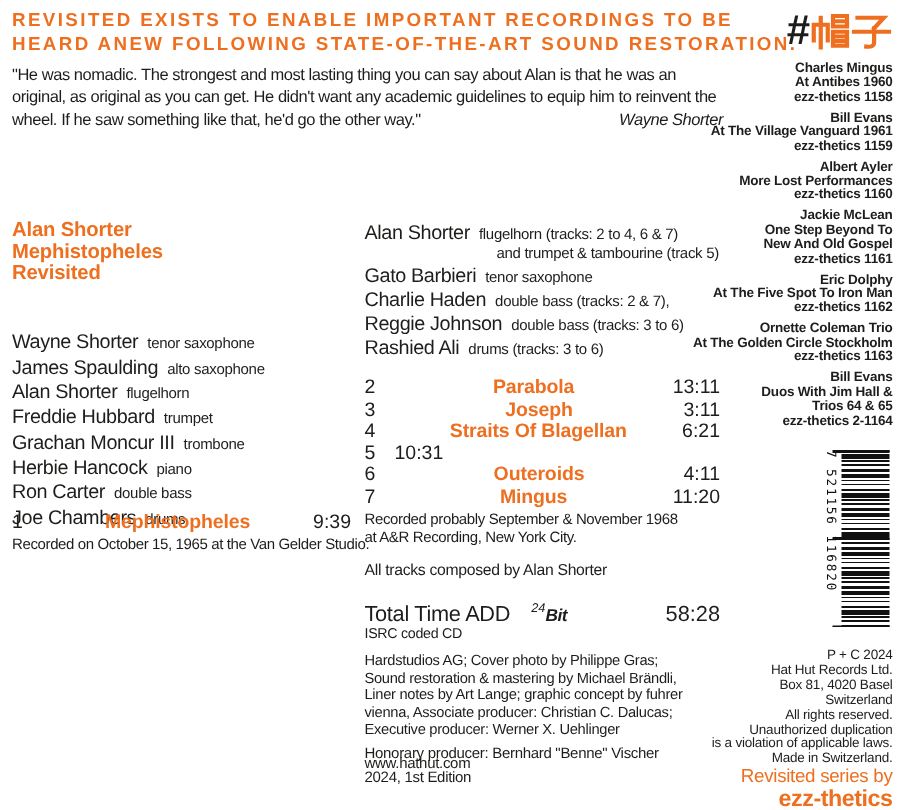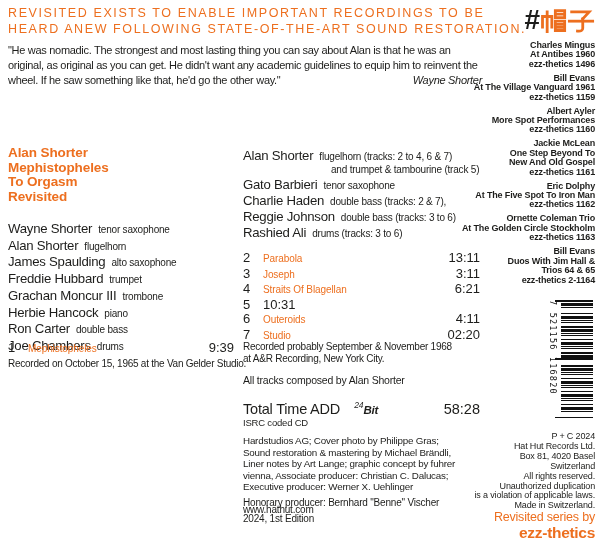--- a/index.html
+++ b/index.html
@@ -4,42 +4,42 @@
 <style>
   :root{ --orange:#ed6f1f; --ink:#1d1d1b; }
   html,body{ margin:0; padding:0; background:#fff; }
   .page{
     position:relative; width:600px; height:540px; background:#ffffff;
     font-family:"Liberation Sans", sans-serif; color:var(--ink); overflow:hidden;
   }
   
   .header{
     position:absolute; left:8px; top:5px; width:472px;
-    color:var(--orange); font-weight:normal; font-size:12.5px; line-height:16px;
+    color:var(--orange); font-weight:bold; font-size:12.5px; line-height:16px;
     letter-spacing:1.6px; white-space:nowrap;text-align:center;
   }
   
   .quote{
     position:absolute; left:8px; top:43px; width:474px;
     font-size:11px; line-height:14.8px; letter-spacing:-0.3px;
   }
   .quote-attr{ position:absolute; right:0px; top:30px; font-style:italic; font-size:11px; background:#fff; padding-left:6px; }
 
   
   .album-title{ position:absolute; left:8px; top:146px; color:var(--orange); font-weight:bold; font-size:13.5px; line-height:14.5px; letter-spacing:-0.1px; }
   .personnel{ white-space:nowrap; }
   .personnel-left{ position:absolute; left:8px; top:221px; }
   .p-row{ line-height:14.7px; }
   .p-name{ font-size:13.2px; letter-spacing:-0.25px; }
   .p-role{ font-size:10px; letter-spacing:-0.2px; margin-left:6px; }
   .p-role-cont{ font-size:10px; letter-spacing:-0.2px; margin-left:88px; line-height:12.5px; }
 
   .t-row{ display:flex; align-items:baseline; line-height:14.6px; }
   .t-num{ width:20px; font-size:13px; flex:none; }
-  .t-title{ color:var(--orange); font-weight:normal; font-size:10px; letter-spacing:-0.1px; flex:1; }
+  .t-title{ color:var(--orange); font-weight:bold; font-size:13px; letter-spacing:-0.1px; flex:1;text-align:center; }
   .t-time{ font-size:13px; flex:none; }
   .track1{ position:absolute; left:8px; top:341px; width:226px; }
   .note{ font-size:10px; line-height:11.5px; letter-spacing:-0.25px; }
   .note-left{ position:absolute; left:8px; top:358px; width:234px; white-space:nowrap; }
 
   
   .personnel-mid{ position:absolute; left:243px; top:148px; }
   .personnel-mid .p-row{ line-height:14.2px; }
   .tracks-mid{ position:absolute; left:243px; top:251px; width:237px; }
   .notes-mid{ position:absolute; left:243px; top:341px; width:237px; }
@@ -103,28 +103,27 @@
   </div>
 
   <div class="quote">
     <span>"He was nomadic. The strongest and most lasting thing you can say about Alan is that he was an original, as original as you can get. He didn't want any academic guidelines to equip him to reinvent the wheel. If he saw something like that, he'd go the other way."</span>
     <span class="quote-attr">Wayne Shorter</span>
   </div>
 
   <div class="album-title">
     <div>Alan Shorter</div>
     <div>Mephistopheles</div>
-    <div>To Orgasm</div>
     <div>Revisited</div>
   </div>
 
   <div class="personnel personnel-left">
     <div class="p-row"><span class="p-name">Wayne Shorter</span><span class="p-role">tenor saxophone</span></div>
+    <div class="p-row"><span class="p-name">James Spaulding</span><span class="p-role">alto saxophone</span></div>
     <div class="p-row"><span class="p-name">Alan Shorter</span><span class="p-role">flugelhorn</span></div>
-    <div class="p-row"><span class="p-name">James Spaulding</span><span class="p-role">alto saxophone</span></div>
     <div class="p-row"><span class="p-name">Freddie Hubbard</span><span class="p-role">trumpet</span></div>
     <div class="p-row"><span class="p-name">Grachan Moncur III</span><span class="p-role">trombone</span></div>
     <div class="p-row"><span class="p-name">Herbie Hancock</span><span class="p-role">piano</span></div>
     <div class="p-row"><span class="p-name">Ron Carter</span><span class="p-role">double bass</span></div>
     <div class="p-row"><span class="p-name">Joe Chambers</span><span class="p-role">drums</span></div>
   </div>
 
   <div class="track1">
     <div class="t-row">
       <span class="t-num">1</span>
@@ -163,22 +162,22 @@
       <span class="t-num">5</span>
       <span class="t-time">10:31</span>
     </div>
     <div class="t-row">
       <span class="t-num">6</span>
       <span class="t-title">Outeroids</span>
       <span class="t-time">4:11</span>
     </div>
     <div class="t-row">
       <span class="t-num">7</span>
-      <span class="t-title">Studio</span>
-      <span class="t-time">02:20</span>
+      <span class="t-title">Mingus</span>
+      <span class="t-time">11:20</span>
     </div>
   </div>
 
   <div class="notes-mid">
     <div class="note">Recorded probably September &amp; November 1968</div>
     <div class="note">at A&amp;R Recording, New York City.</div>
   </div>
 
   <div class="composed">All tracks composed by Alan Shorter</div>
 
@@ -214,30 +213,30 @@
         <path d="M13.5 11 V19 Q13.5 22 9 21.5"></path>
         <path d="M2 13 H22"></path>
       </svg>
     </span>
   </div>
 
   <div class="catalog">
     <div class="cat-block">
       <div>Charles Mingus</div>
       <div>At Antibes 1960</div>
-      <div>ezz-thetics 1496</div>
+      <div>ezz-thetics 1158</div>
     </div>
     <div class="cat-block">
       <div>Bill Evans</div>
       <div>At The Village Vanguard 1961</div>
       <div>ezz-thetics 1159</div>
     </div>
     <div class="cat-block">
       <div>Albert Ayler</div>
-      <div>More Spot Performances</div>
+      <div>More Lost Performances</div>
       <div>ezz-thetics 1160</div>
     </div>
     <div class="cat-block">
       <div>Jackie McLean</div>
       <div>One Step Beyond To</div>
       <div>New And Old Gospel</div>
       <div>ezz-thetics 1161</div>
     </div>
     <div class="cat-block">
       <div>Eric Dolphy</div>

